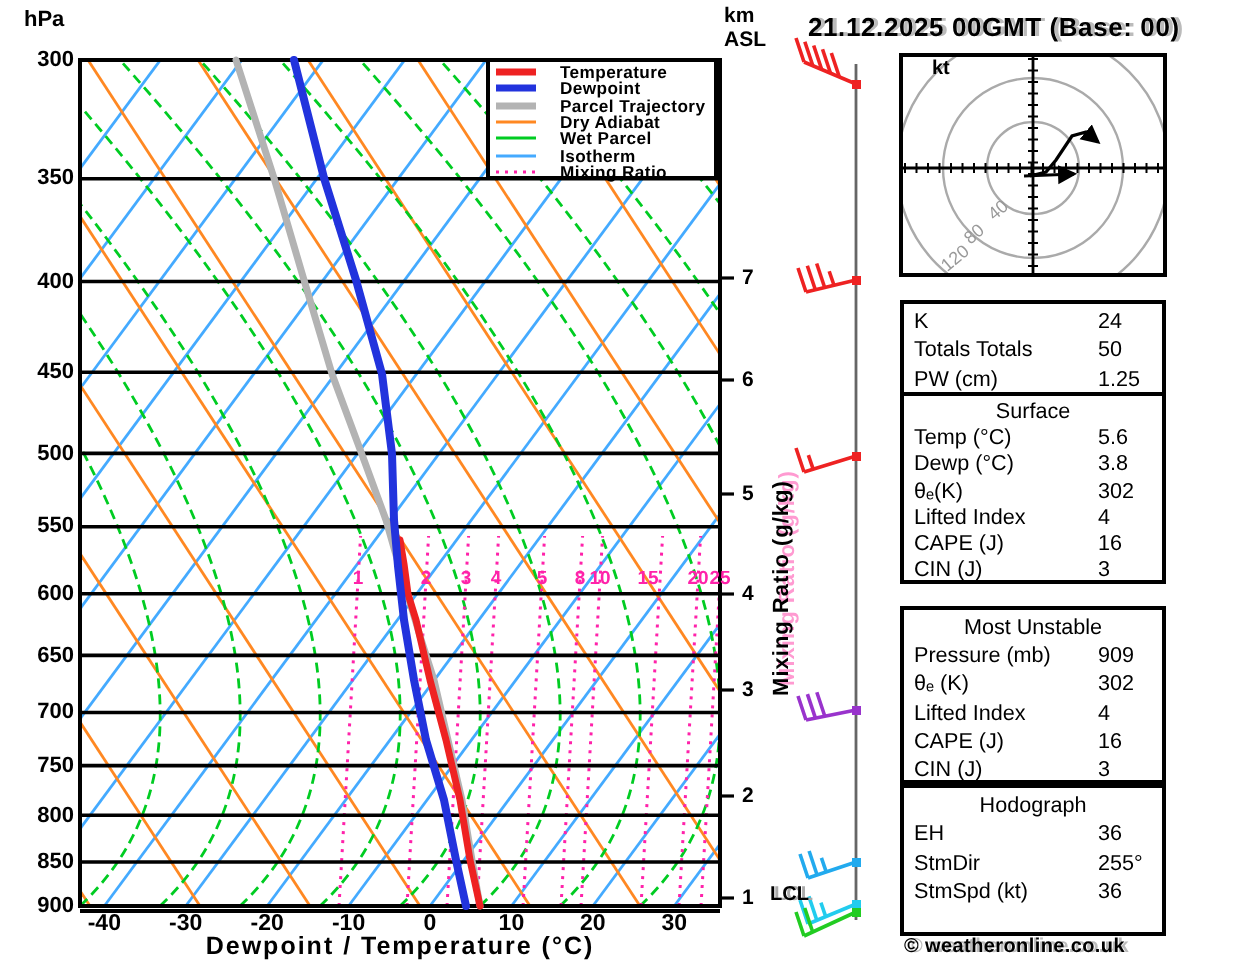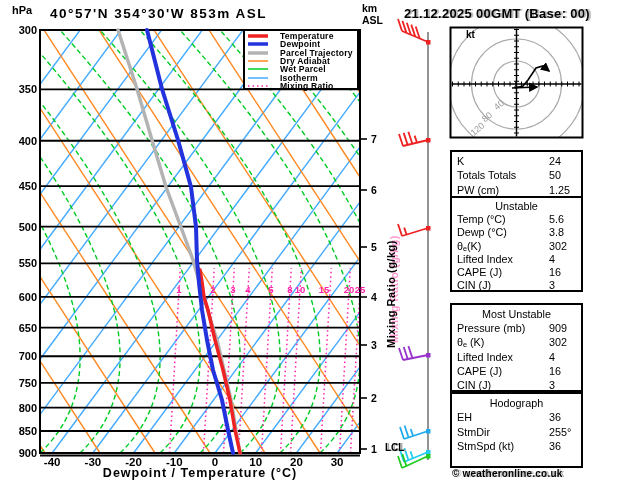--- a/index.html
+++ b/index.html
@@ -230,21 +230,20 @@
         <line x1="514" y1="121.5" x2="519" y2="121.5" stroke="#000" stroke-width="1"></line>
         <line x1="514" y1="127.25" x2="519" y2="127.25" stroke="#000" stroke-width="1"></line>
         <line x1="514" y1="133" x2="519" y2="133" stroke="#000" stroke-width="1"></line>
         <polyline points="515,88 523,86 528,80 536,68 543,66 549,71" fill="none" stroke="#000" stroke-width="1.6" marker-end="url(#arr)"></polyline>
         <polyline points="512,88 537,87" fill="none" stroke="#000" stroke-width="1.6" marker-end="url(#arr)"></polyline>
       </g>
       <rect x="450.5" y="27.5" width="132" height="110" fill="none" stroke="#000" stroke-width="2"></rect>
     </svg>
 
   <div class="abs" id="hpa-label">hPa</div>
-  <div class="abs" id="main-title">40°57'N 354°30'W 853m ASL</div>
   <div class="abs" id="km-label">
       <div>km</div>
       <div>ASL</div>
     </div>
   <div class="abs" id="date-title">21.12.2025 00GMT (Base: 00)</div>
   <div class="abs" id="kt-label">kt</div>
   <div class="abs" id="xaxis-title">Dewpoint / Temperature (°C)</div>
   <div class="abs" id="mixing-axis-label">Mixing Ratio (g/kg)</div>
   <div class="abs" id="lcl-label">LCL</div>
 
@@ -352,21 +351,21 @@
         <div class="trow" style="line-height: 14.4px;">
           <div class="">Totals Totals</div>
           <div class="">50</div>
         </div>
         <div class="trow" style="line-height: 14.4px;">
           <div class="">PW (cm)</div>
           <div class="">1.25</div>
         </div>
       </div>
       <div class="tbox" style="top: 196px; height: 96px; padding-top: 2px;">
-        <div class="ttl" style="line-height: 13.2px;">Unstable</div>
+        <div class="ttl" style="line-height: 13.2px;">Surface</div>
         <div class="trow" style="line-height: 13.2px;">
           <div class="">Temp (°C)</div>
           <div class="">5.6</div>
         </div>
         <div class="trow" style="line-height: 13.2px;">
           <div class="">Dewp (°C)</div>
           <div class="">3.8</div>
         </div>
         <div class="trow" style="line-height: 13.2px;">
           <div class="">θₑ(K)</div>

